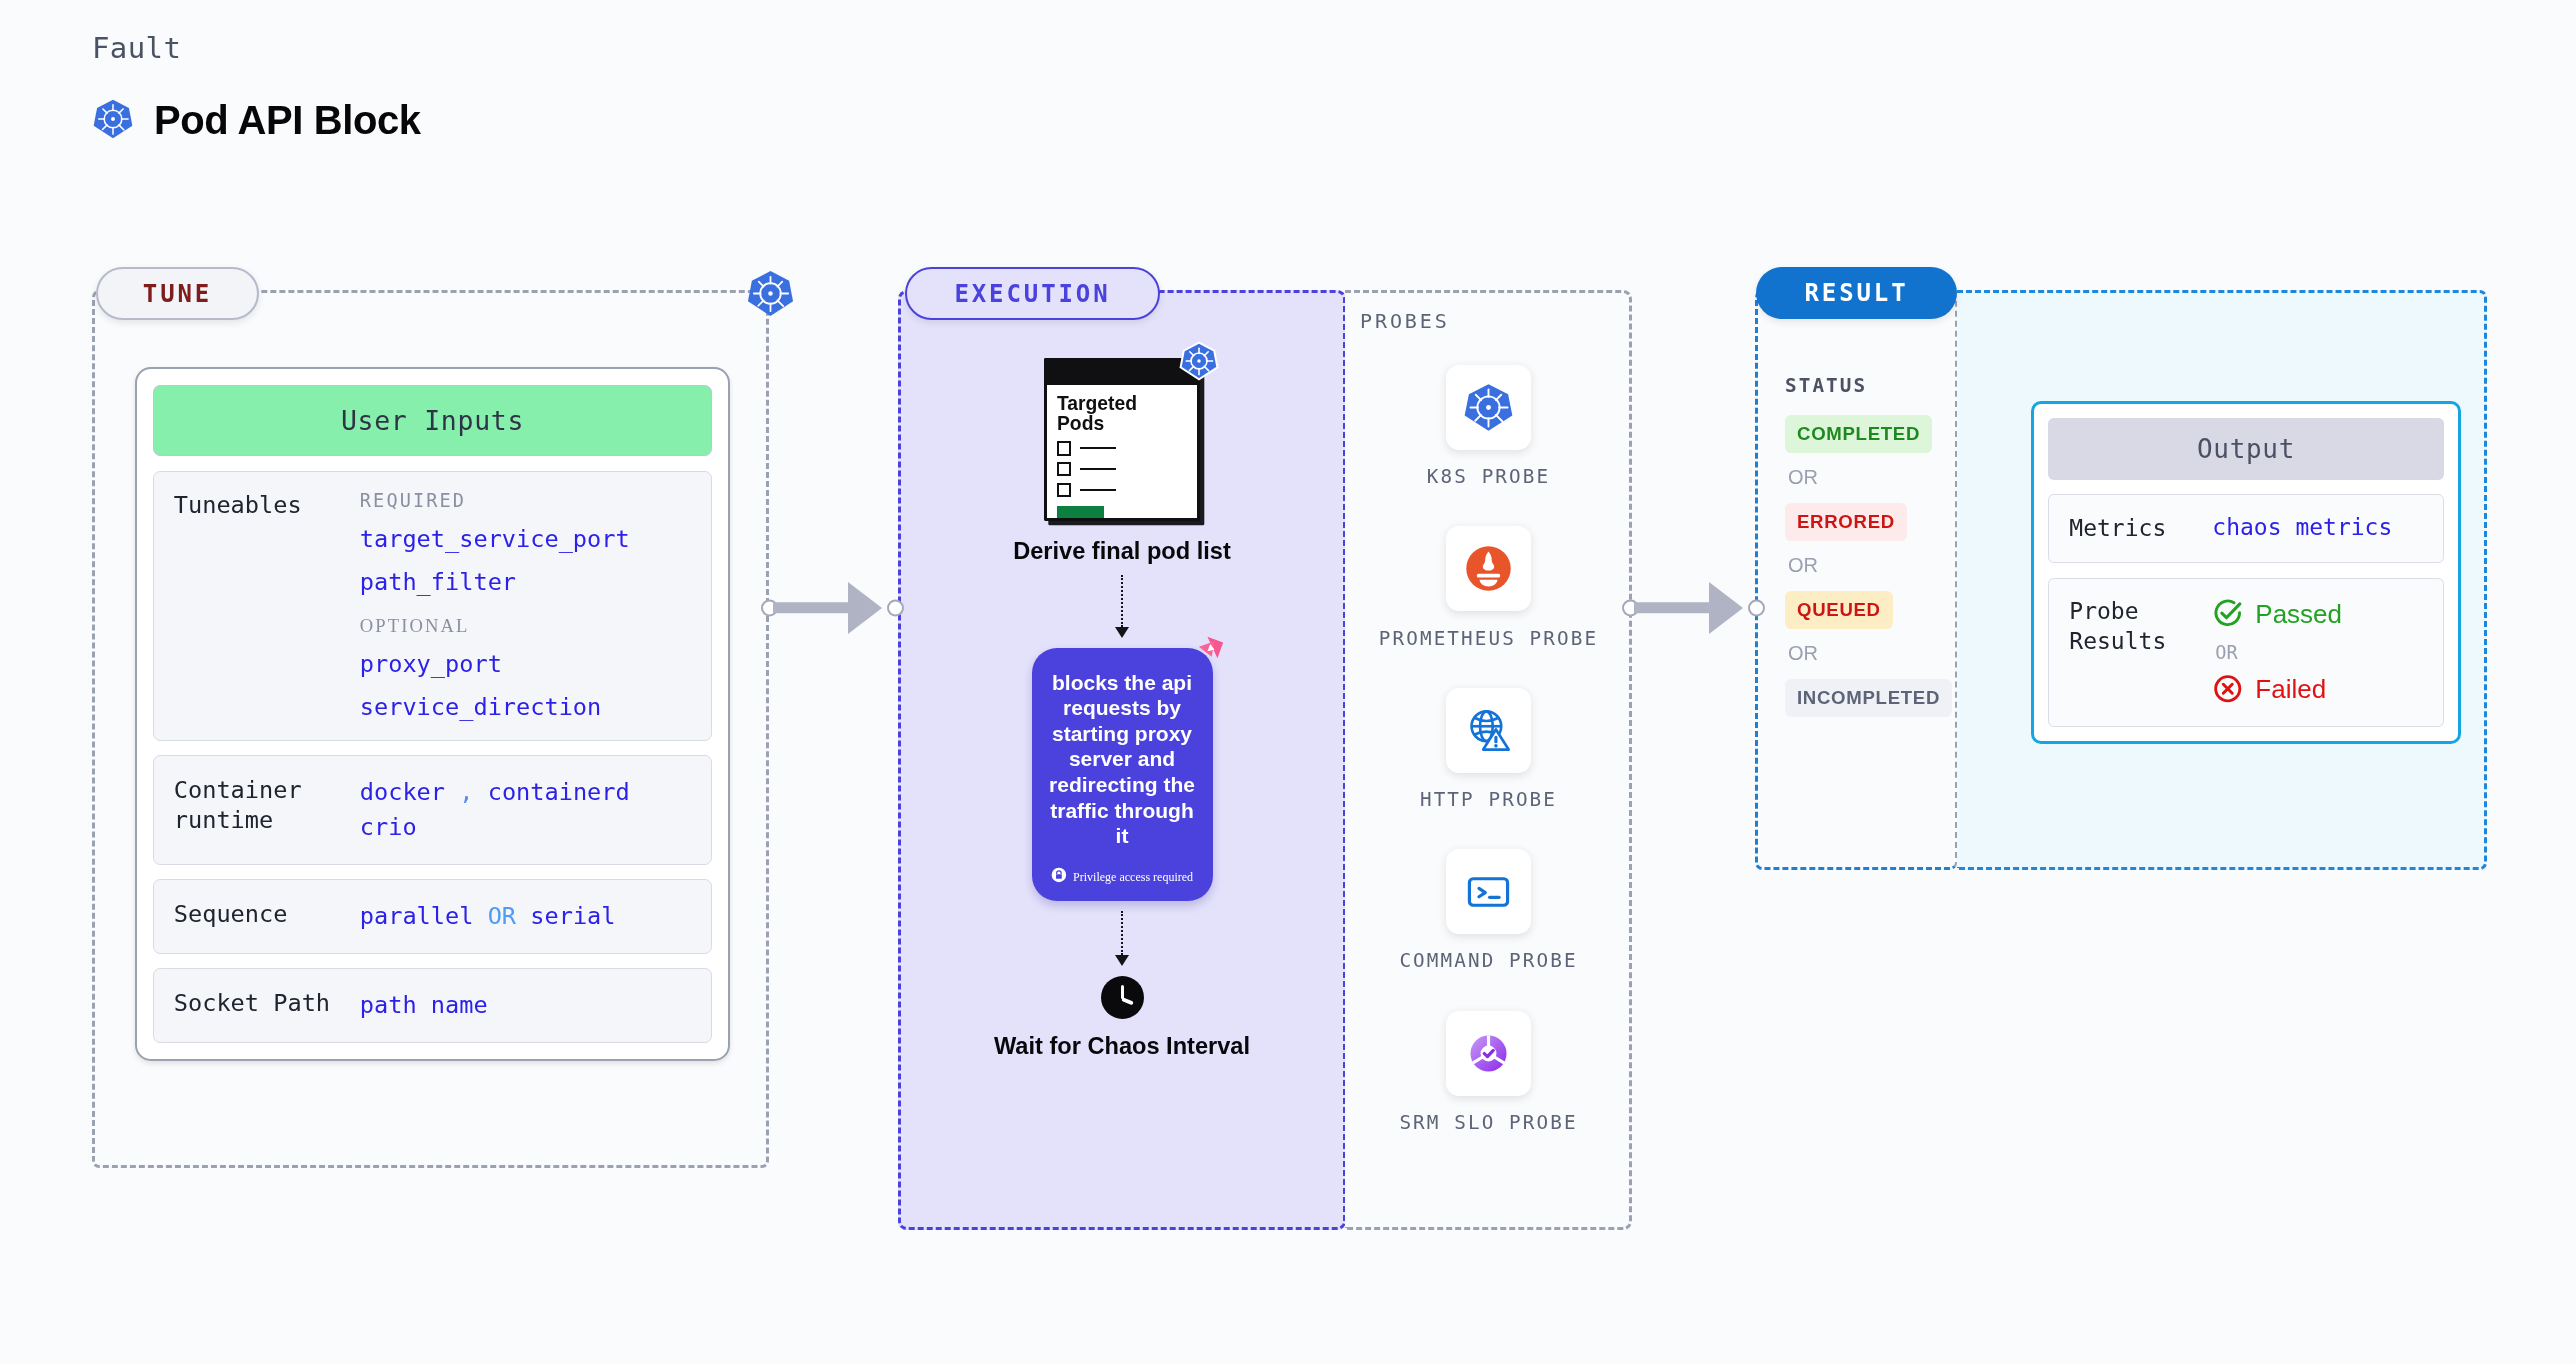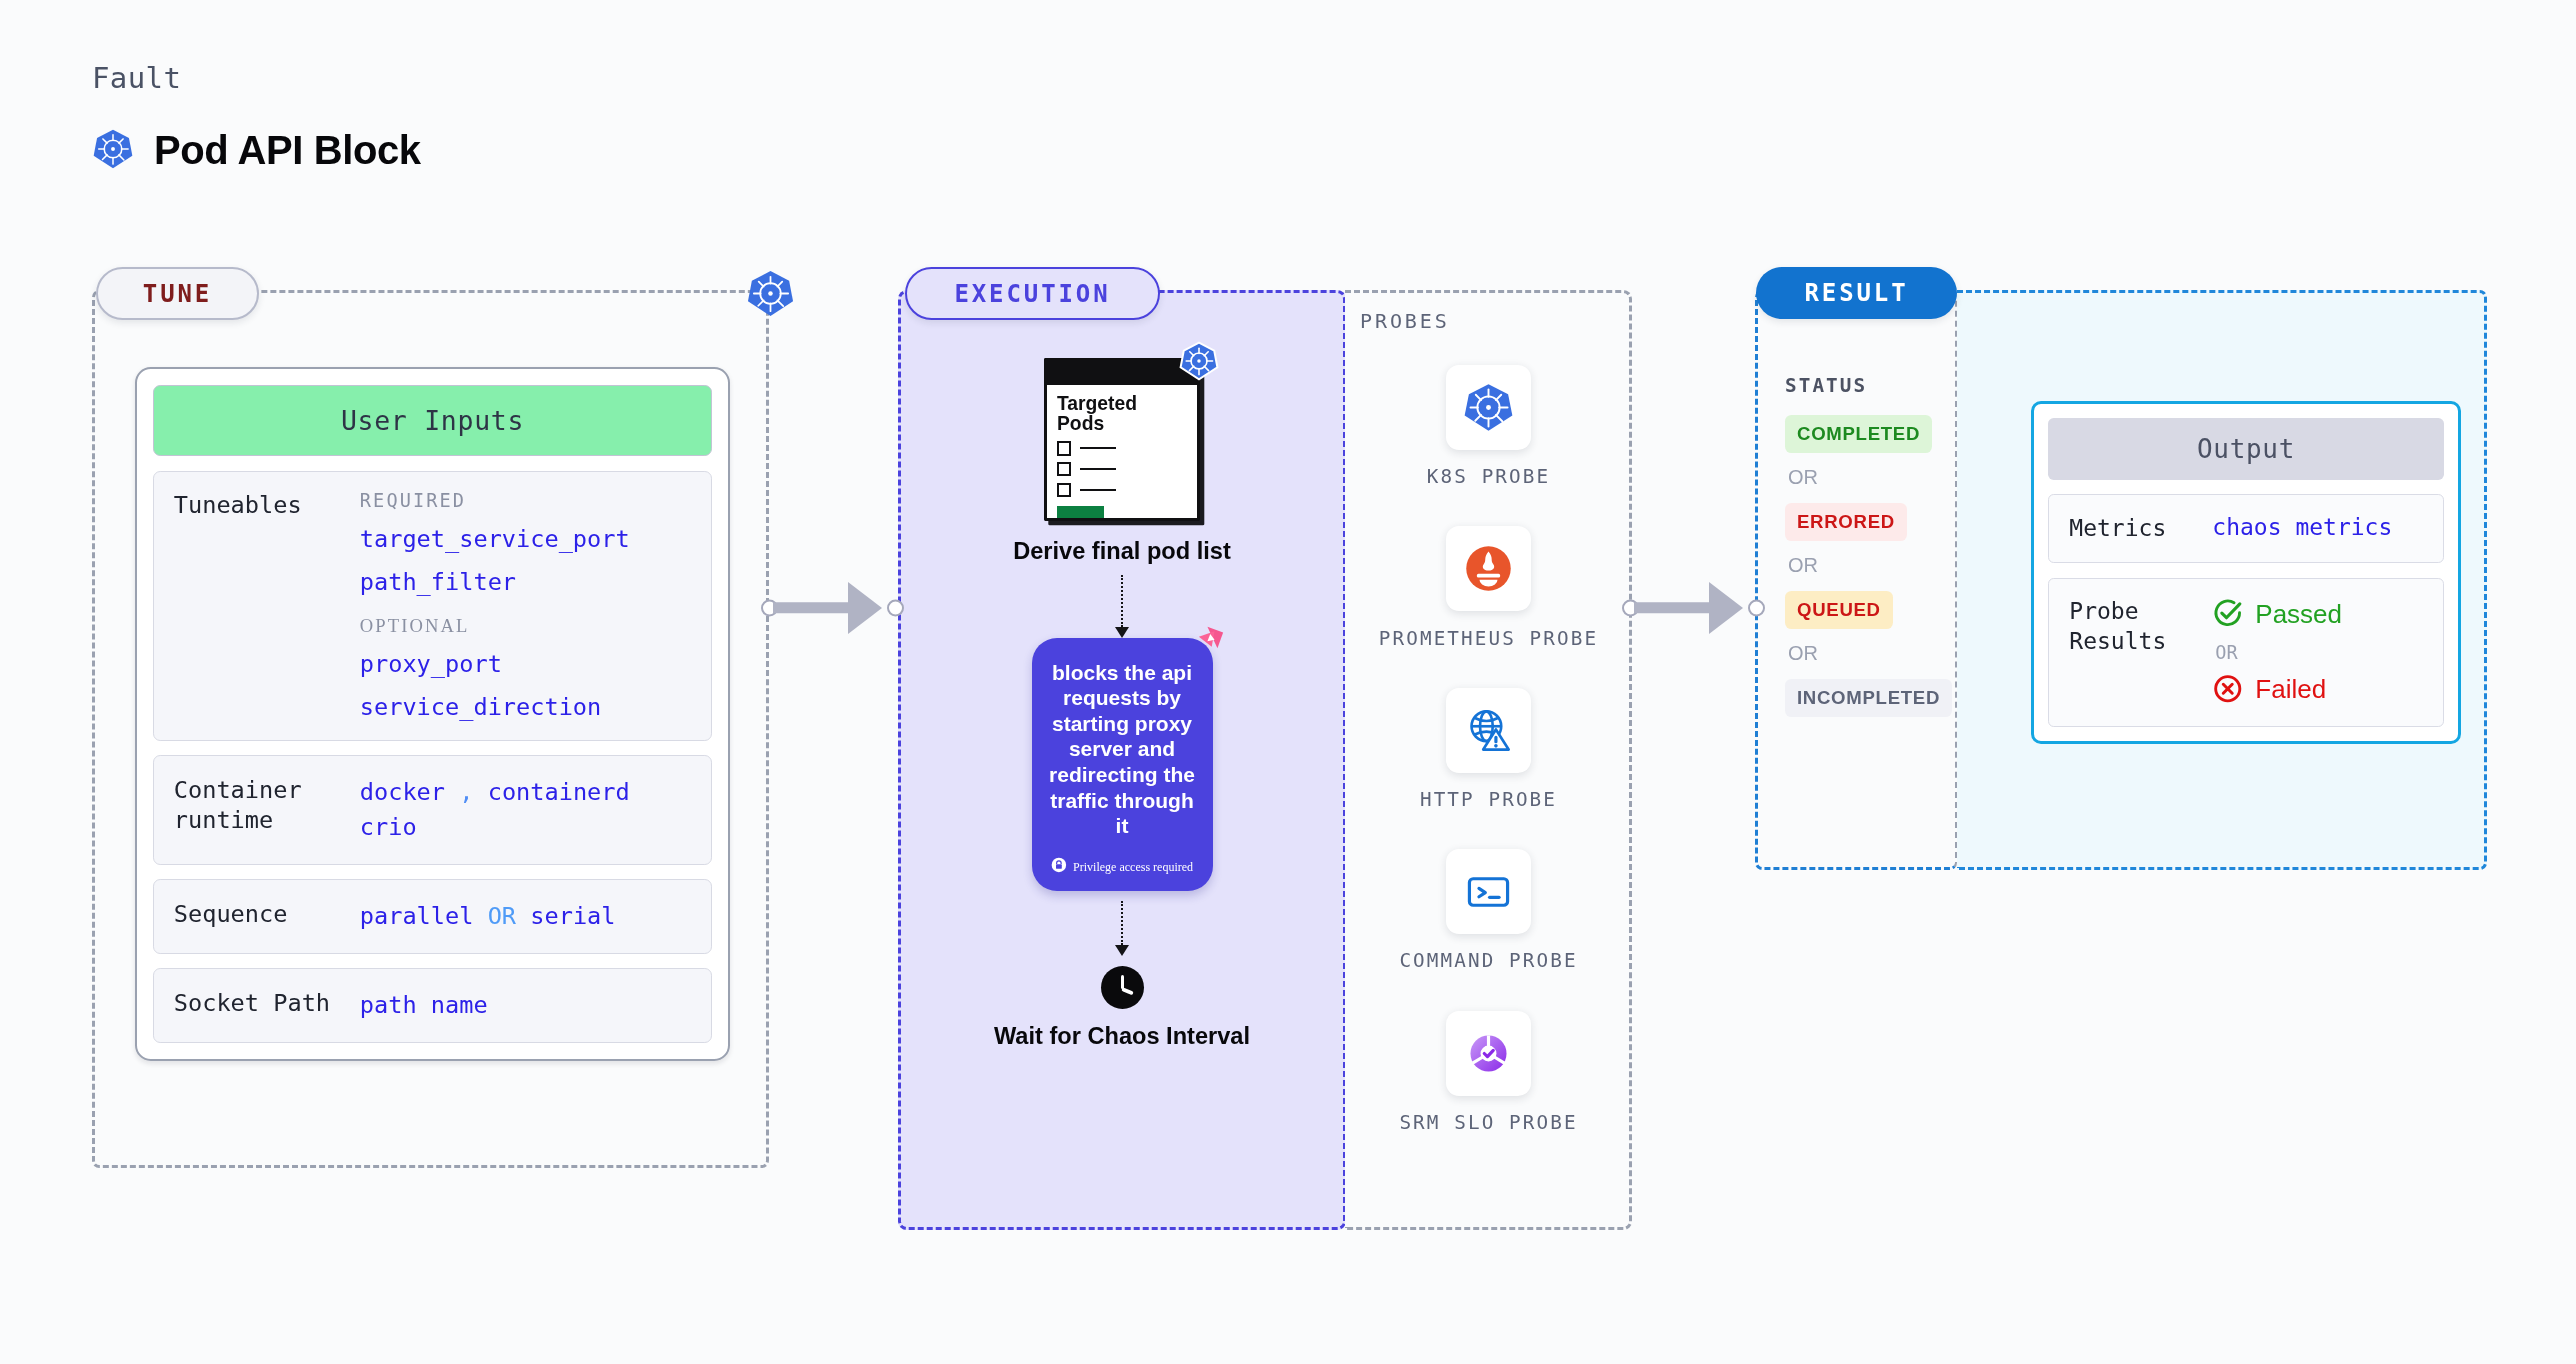--- a/index.html
+++ b/index.html
@@ -5,21 +5,21 @@
   * { box-sizing: border-box; margin: 0; padding: 0; }
   html, body { width: 2576px; height: 1365px; }
   body {
     background: #fafbfc;
     font-family: "DejaVu Sans Mono", monospace;
     position: relative;
     overflow: hidden;
   }
 
   
-  #fault-header { position: absolute; left: 92px; top: 61px; }
+  #fault-header { position: absolute; left: 92px; top: 31px; }
   #fault-label {
     font-family: "DejaVu Sans Mono", monospace;
     font-size: 29px;
     color: #4a5265;
     letter-spacing: 0.4px;
   }
   #fault-title-row {
     display: flex;
     align-items: center;
     gap: 20px;
@@ -505,21 +505,21 @@
     </div>
   </div>
 
   <div id="derive-label">Derive final pod list</div>
 
   <div class="dotted-arrow" style="margin-top:10px;">
     <div class="stem" style="height:52px;"></div>
     <div class="head"></div>
   </div>
 
-  <div id="action-card" style="margin-top:0;border-radius:25px;">
+  <div id="action-card" style="margin-top:10px;border-radius:25px;">
     <div id="chaos-corner">
       <svg width="40" height="40" viewBox="0 0 56 56">
         <path d="M30 4 L52 12 L44 34 Z" fill="#f5578f"></path>
         <path d="M18 18 L40 10 L36 32 Z" fill="#fb6397"></path>
         <path d="M34 14 L30 24 L40 22 Z" fill="#ffffff"></path>
       </svg>
     </div>
     <div id="action-card-text">blocks the api requests by starting proxy server and redirecting the traffic through it</div>
     <div id="action-privilege">
       <span>

